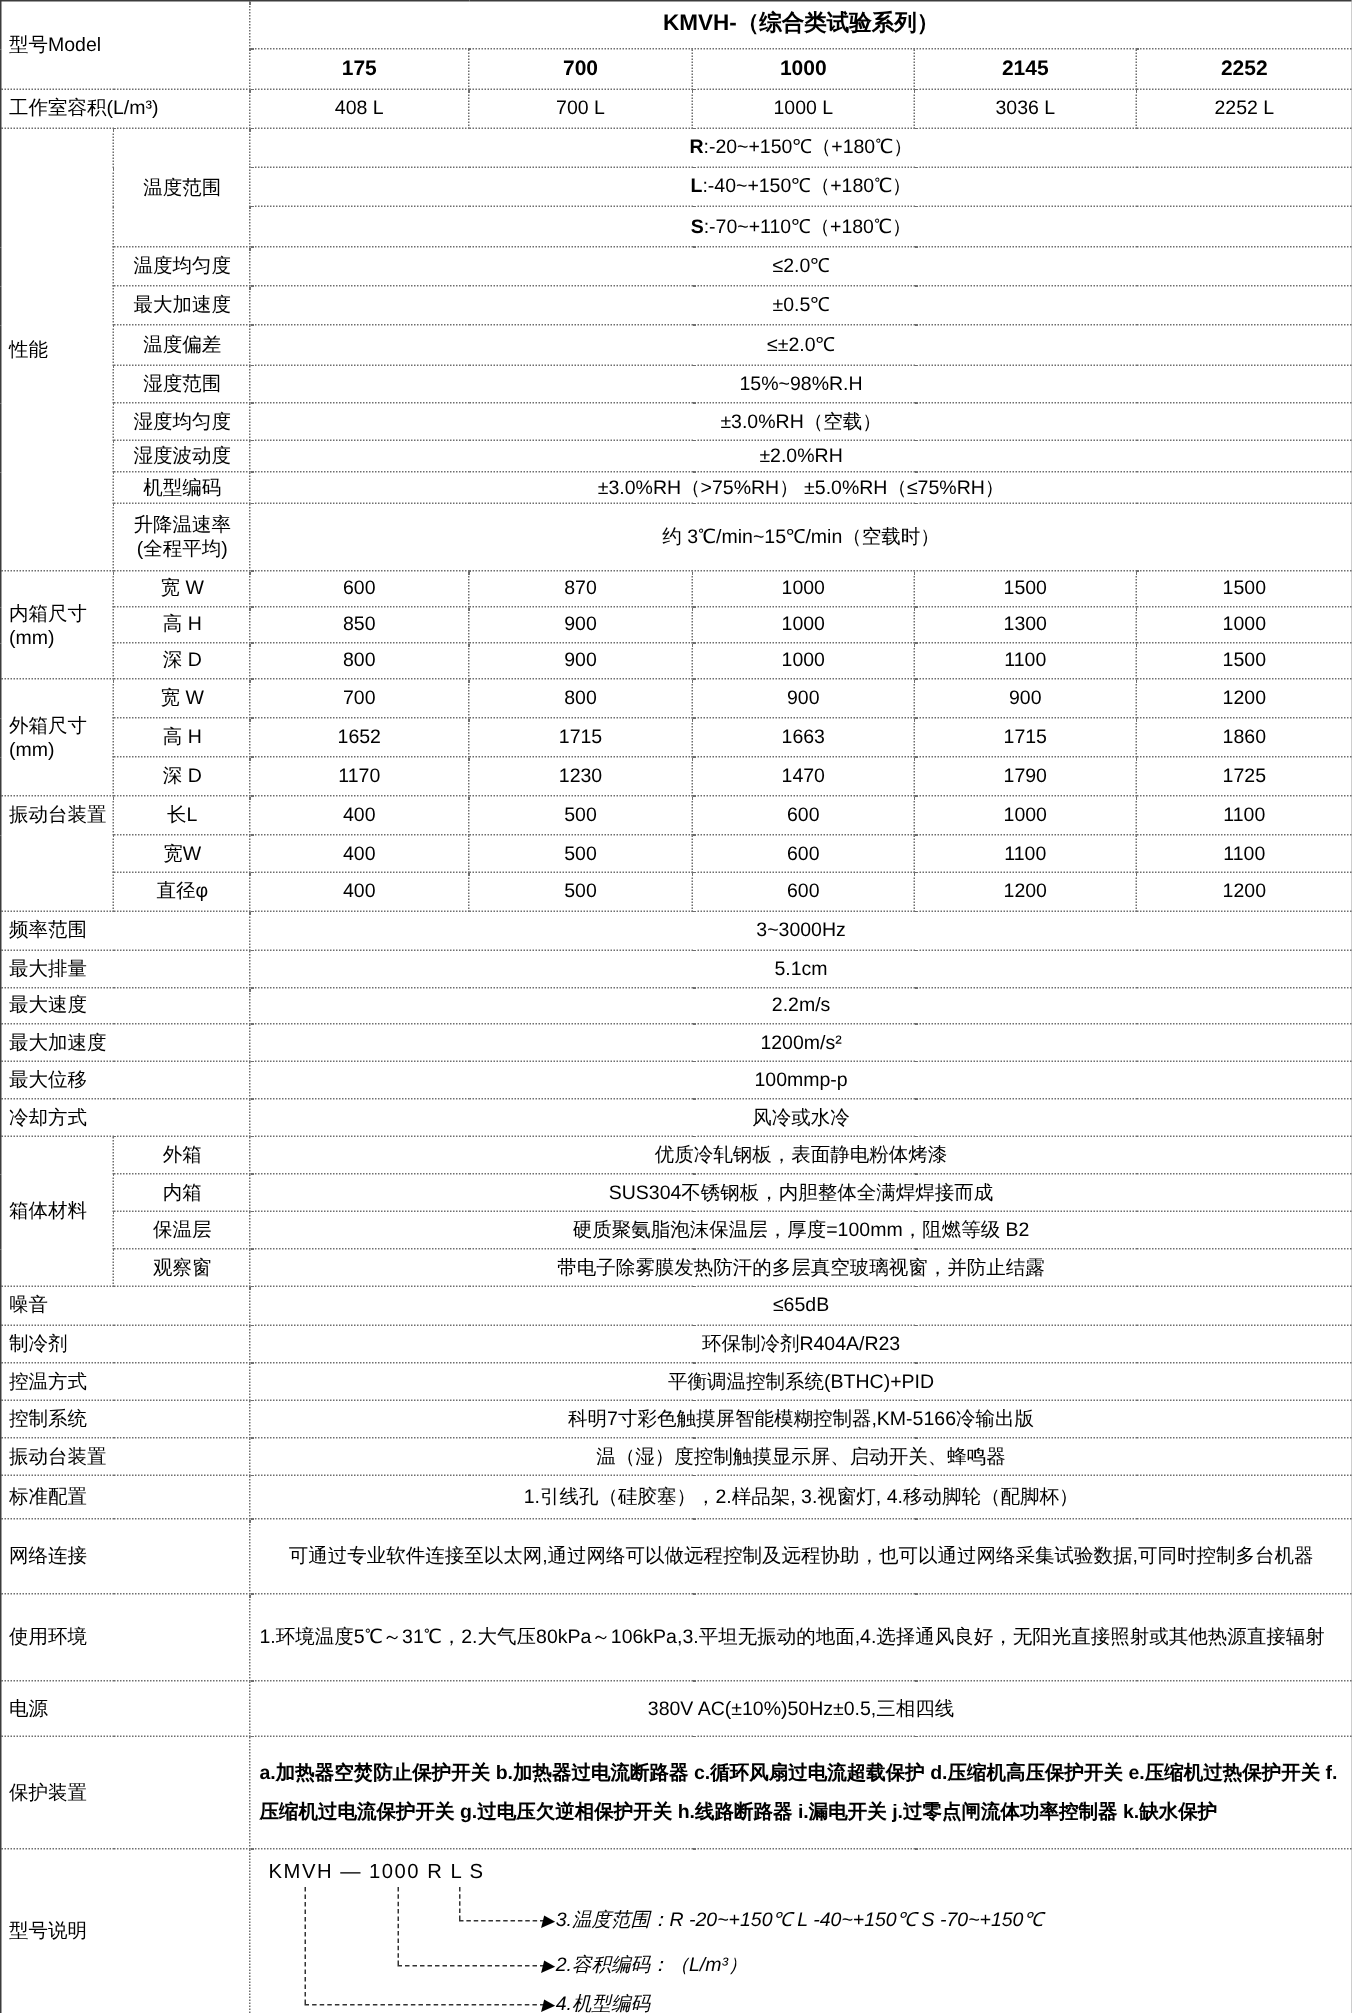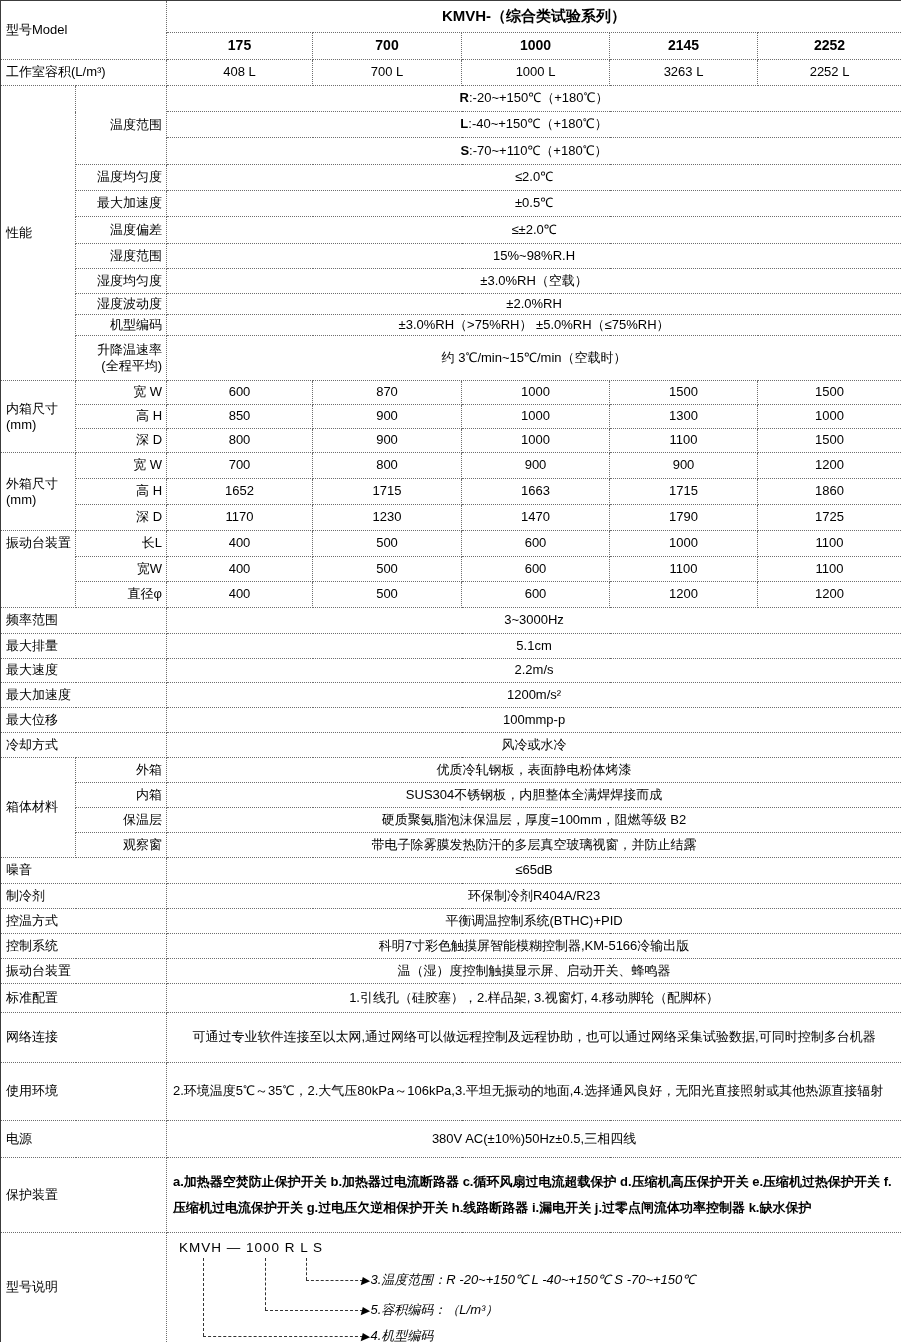--- a/index.html
+++ b/index.html
@@ -1,20 +1,20 @@
 <!DOCTYPE html>
 <html><head>
 <meta charset="utf-8">
 <style>
   html,body{margin:0;padding:0;background:#fff;}
   body{width:901px;font-family:"Liberation Sans",sans-serif;color:#000;}
   table.spec{border-collapse:collapse;table-layout:fixed;width:901px;border:1px solid #3c3c3c;}
   td{border:1px dotted #6e6e6e;font-size:13px;padding:0 4px;overflow:hidden;vertical-align:middle;line-height:1.25;}
   td.lbl{text-align:left;padding-left:5px;}
-  td.sub{text-align:right;padding-left:5px;}
+  td.sub{text-align:center;padding-left:5px;}
   td.val{text-align:center;}
   .series{font-size:15px;font-weight:bold;text-align:center;}
   .model-num{font-size:14px;font-weight:bold;text-align:center;}
   .bold{font-weight:bold;}
   td.topalign{vertical-align:top;padding-top:4px;}
   td.leftlong{text-align:left;padding:2px 6px;}
   td.protect{line-height:26px;font-weight:bold;}
   .two-line div{line-height:16px;}
   
   .diagram{position:relative;width:100%;height:108px;}
@@ -49,21 +49,21 @@
     <td class="model-num">1000</td>
     <td class="model-num">2145</td>
     <td class="model-num">2252</td>
   </tr>
 
   <tr style="height:26px">
     <td class="lbl" colspan="2">工作室容积(L/m³)</td>
     <td class="val">408 L</td>
     <td class="val">700 L</td>
     <td class="val">1000 L</td>
-    <td class="val">3263 L</td>
+    <td class="val">3036 L</td>
     <td class="val">2252 L</td>
   </tr>
 
   <tr style="height:26px">
     <td class="lbl" rowspan="11">性能</td>
     <td class="sub" rowspan="3">温度范围</td>
     <td class="val" colspan="5"><span class="bold">R</span><span>:-20~+150℃（+180℃）</span></td>
   </tr>
   <tr style="height:26px">
     <td class="val" colspan="5"><span class="bold">L</span><span>:-40~+150℃（+180℃）</span></td>
@@ -257,21 +257,21 @@
   <tr style="height:29px">
     <td class="lbl" colspan="2">标准配置</td>
     <td class="val" colspan="5">1.引线孔（硅胶塞），2.样品架, 3.视窗灯, 4.移动脚轮（配脚杯）</td>
   </tr>
   <tr style="height:50px">
     <td class="lbl" colspan="2">网络连接</td>
     <td class="val" colspan="5">可通过专业软件连接至以太网,通过网络可以做远程控制及远程协助，也可以通过网络采集试验数据,可同时控制多台机器</td>
   </tr>
   <tr style="height:58px">
     <td class="lbl" colspan="2">使用环境</td>
-    <td class="leftlong" colspan="5">2.环境温度5℃～35℃，2.大气压80kPa～106kPa,3.平坦无振动的地面,4.选择通风良好，无阳光直接照射或其他热源直接辐射</td>
+    <td class="leftlong" colspan="5">1.环境温度5℃～31℃，2.大气压80kPa～106kPa,3.平坦无振动的地面,4.选择通风良好，无阳光直接照射或其他热源直接辐射</td>
   </tr>
   <tr style="height:37px">
     <td class="lbl" colspan="2">电源</td>
     <td class="val" colspan="5">380V AC(±10%)50Hz±0.5,三相四线</td>
   </tr>
   <tr style="height:75px">
     <td class="lbl" colspan="2">保护装置</td>
     <td class="leftlong protect" colspan="5">a.加热器空焚防止保护开关 b.加热器过电流断路器 c.循环风扇过电流超载保护 d.压缩机高压保护开关 e.压缩机过热保护开关 f.压缩机过电流保护开关 g.过电压欠逆相保护开关 h.线路断路器 i.漏电开关 j.过零点闸流体功率控制器 k.缺水保护</td>
   </tr>
 
@@ -280,19 +280,19 @@
     <td colspan="5" style="padding:0;">
       <div class="diagram">
         <div class="code">KMVH — 1000 R L S</div>
         <div class="dash-v" style="left:36px;top:24px;height:78px;"></div>
         <div class="dash-v" style="left:98px;top:24px;height:52px;"></div>
         <div class="dash-v" style="left:139px;top:24px;height:22px;"></div>
         <div class="dash-h" style="left:139px;top:46px;width:57px;"></div>
         <div class="dash-h" style="left:98px;top:76px;width:98px;"></div>
         <div class="dash-h" style="left:36px;top:102px;width:160px;"></div>
         <div class="dlabel" style="left:194px;top:38px;"><span class="arr">▶</span><span>3.温度范围：R -20~+150℃ L -40~+150℃ S -70~+150℃</span></div>
-        <div class="dlabel" style="left:194px;top:68px;"><span class="arr">▶</span><span>5.容积编码：（L/m³）</span></div>
+        <div class="dlabel" style="left:194px;top:68px;"><span class="arr">▶</span><span>2.容积编码：（L/m³）</span></div>
         <div class="dlabel" style="left:194px;top:94px;"><span class="arr">▶</span><span>4.机型编码</span></div>
       </div>
     </td>
   </tr>
 </tbody>
   </table>
 
 </body></html>

